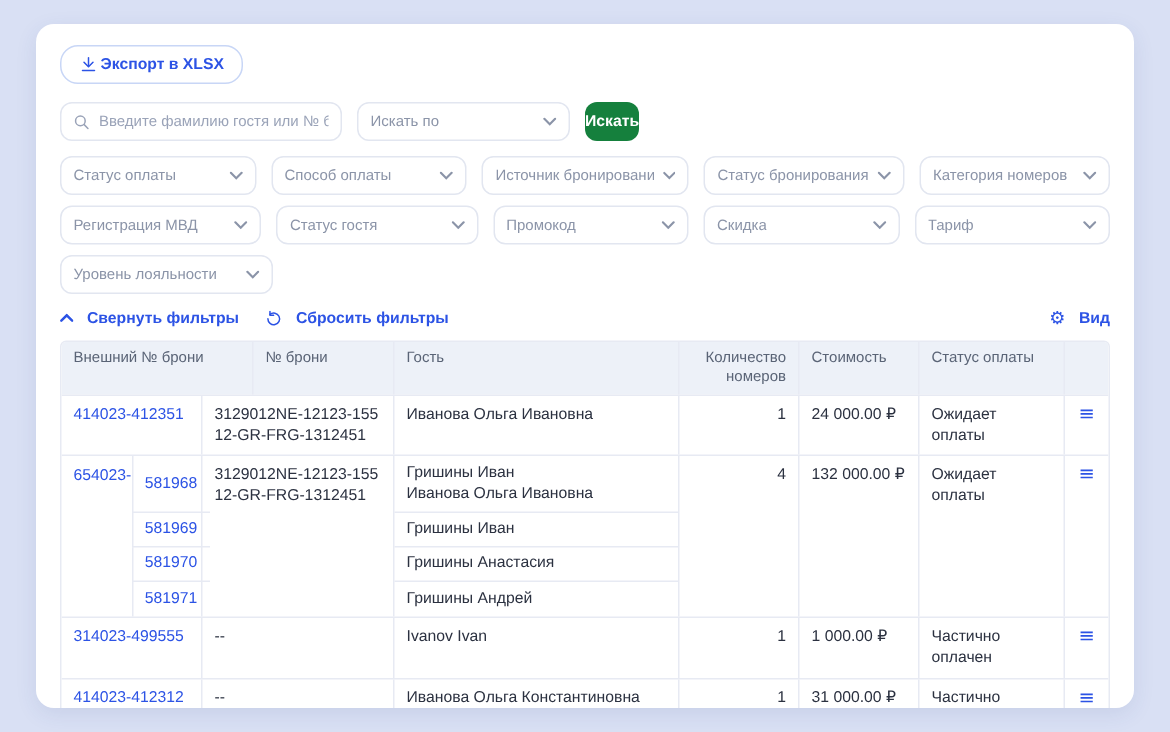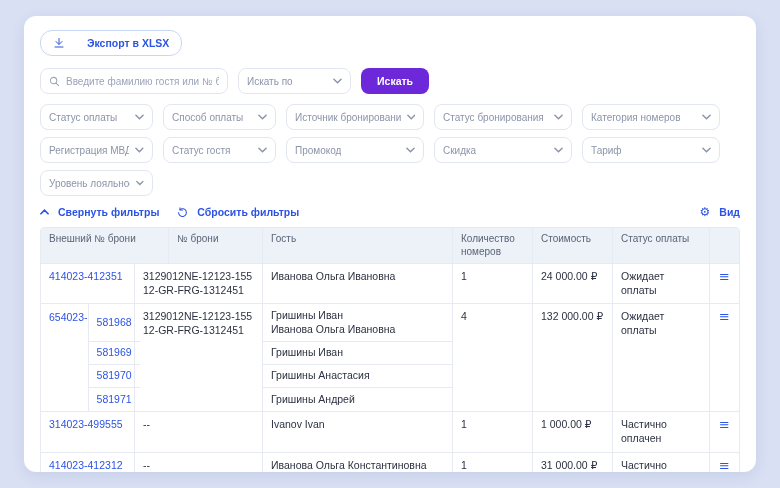--- a/index.html
+++ b/index.html
@@ -14,63 +14,63 @@
     width:732px; height:456px;
     background:#ffffff;
     border-radius:12px;
     padding:14px 16px;
     box-shadow:0 4px 14px rgba(48,72,140,.10);
     overflow:hidden;
   }
   .card-header { display:flex; justify-content:space-between; align-items:center; }
   .title { font-size:15px; font-weight:700; color:#171c28; letter-spacing:.1px; }
   .export-btn {
-    display:flex; gap:22px;
+    display:flex; gap:2px;
     background:#ffffff; border:1px solid #c8d6f6; border-radius:12px;
     padding:6px 12px; color:#2c53e5; font-size:10.5px; font-weight:600;
     cursor:pointer; font-family:inherit;
   }
   .search-row { display:flex; gap:10px; margin-top:12px; }
   .field {
     display:flex; align-items:center; gap:6px; height:26px;
     border:1px solid #e2e6f0; border-radius:8px; background:#fff;
     padding:0 8px; font-size:10px; color:#8b94a8;
   }
   .field input {
     border:0; outline:none; flex:1; font-size:10px; color:#2b3140;
     font-family:inherit; background:transparent; min-width:0;
   }
   .field input::placeholder { color:#9aa3b8; }
   .select { justify-content:space-between; cursor:pointer; }
   .select .ph { white-space:nowrap; overflow:hidden; }
   .w-search { width:188px; }
-  .w-a { width:113px; }
+  .w-a { width:142px; }
   .w-b { width:138px; }
   .primary-btn {
-    height:26px; padding:0 16px; background:#6d28d9; color:#fff;
+    height:26px; padding:0 0; background:#15803d; color:#fff;
     border:0; border-radius:8px; font-size:10.5px; font-weight:600;
     cursor:pointer; font-family:inherit;
   }
   .filters { margin-top:10px; display:flex; flex-direction:column; gap:7px; }
   .filter-row { display:flex; gap:10px; }
   .controls-row { margin-top:10px; display:flex; justify-content:space-between; align-items:center; }
   .links-left { display:flex; gap:18px; }
   .link { display:flex; align-items:center; gap:9px; color:#2c53e5; font-size:10.5px; font-weight:600; cursor:pointer; }
   .icon-glyph { font-family:"DejaVu Sans",sans-serif; color:#2c53e5; font-size:12px; line-height:1; }
 
   .table {
     margin-top:9px; width:700px;
     border:1px solid #e7eaf3; border-radius:4px;
     font-size:10.5px; color:#2b3140; overflow:hidden; background:#fff;
   }
   .thead { display:flex; background:#edf1f8; color:#5a6476; font-size:10px; }
   .trow { display:flex; border-top:1px solid #e7eaf3; }
   .cell { padding:6px 8px; border-right:1px solid #e7eaf3; line-height:1.3; }
   .thead .cell { padding:5px 8px; line-height:1.25; }
-  .c1{width:94px;} .c2{width:128px;} .c3{width:190px;} .c4{width:80px;} .c5{width:80px;} .c6{width:97px;}
+  .c1{width:94px;} .c2{width:128px;} .c3{width:190px;} .c4{width:80px;text-align:right;} .c5{width:80px;} .c6{width:97px;}
   .c7{flex:1; border-right:0; text-align:center; padding:6px 4px;}
   .blink { color:#2c53e5; font-weight:500; cursor:pointer; }
   .ext { word-break:break-all; }
   .menu-glyph { color:#2c53e5; font-size:13px; line-height:1; cursor:pointer; font-family:"DejaVu Sans",sans-serif; }
   .cell0 { padding:0; border-right:1px solid #e7eaf3; }
   .split { display:flex; width:100%; }
   .prefix { width:48px; padding:7px 0 0 8px; }
   .subcol { display:flex; flex-direction:column; flex:1; }
   .subcell {
     border-bottom:1px solid #e7eaf3;

